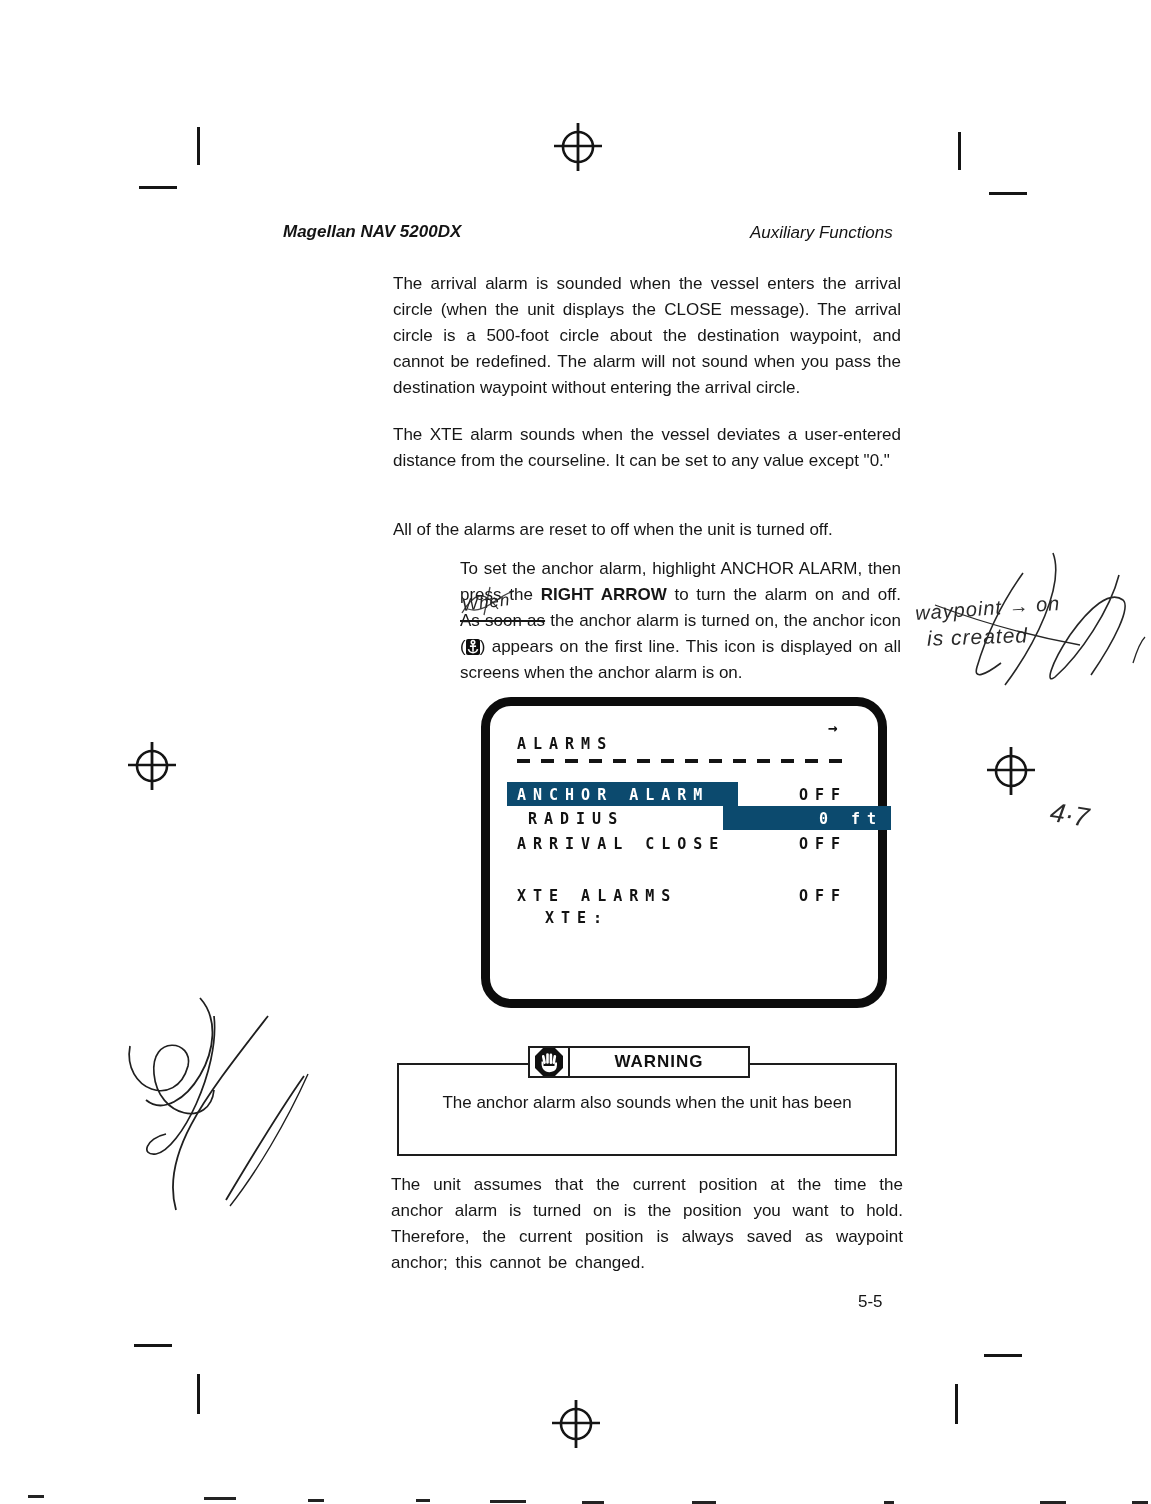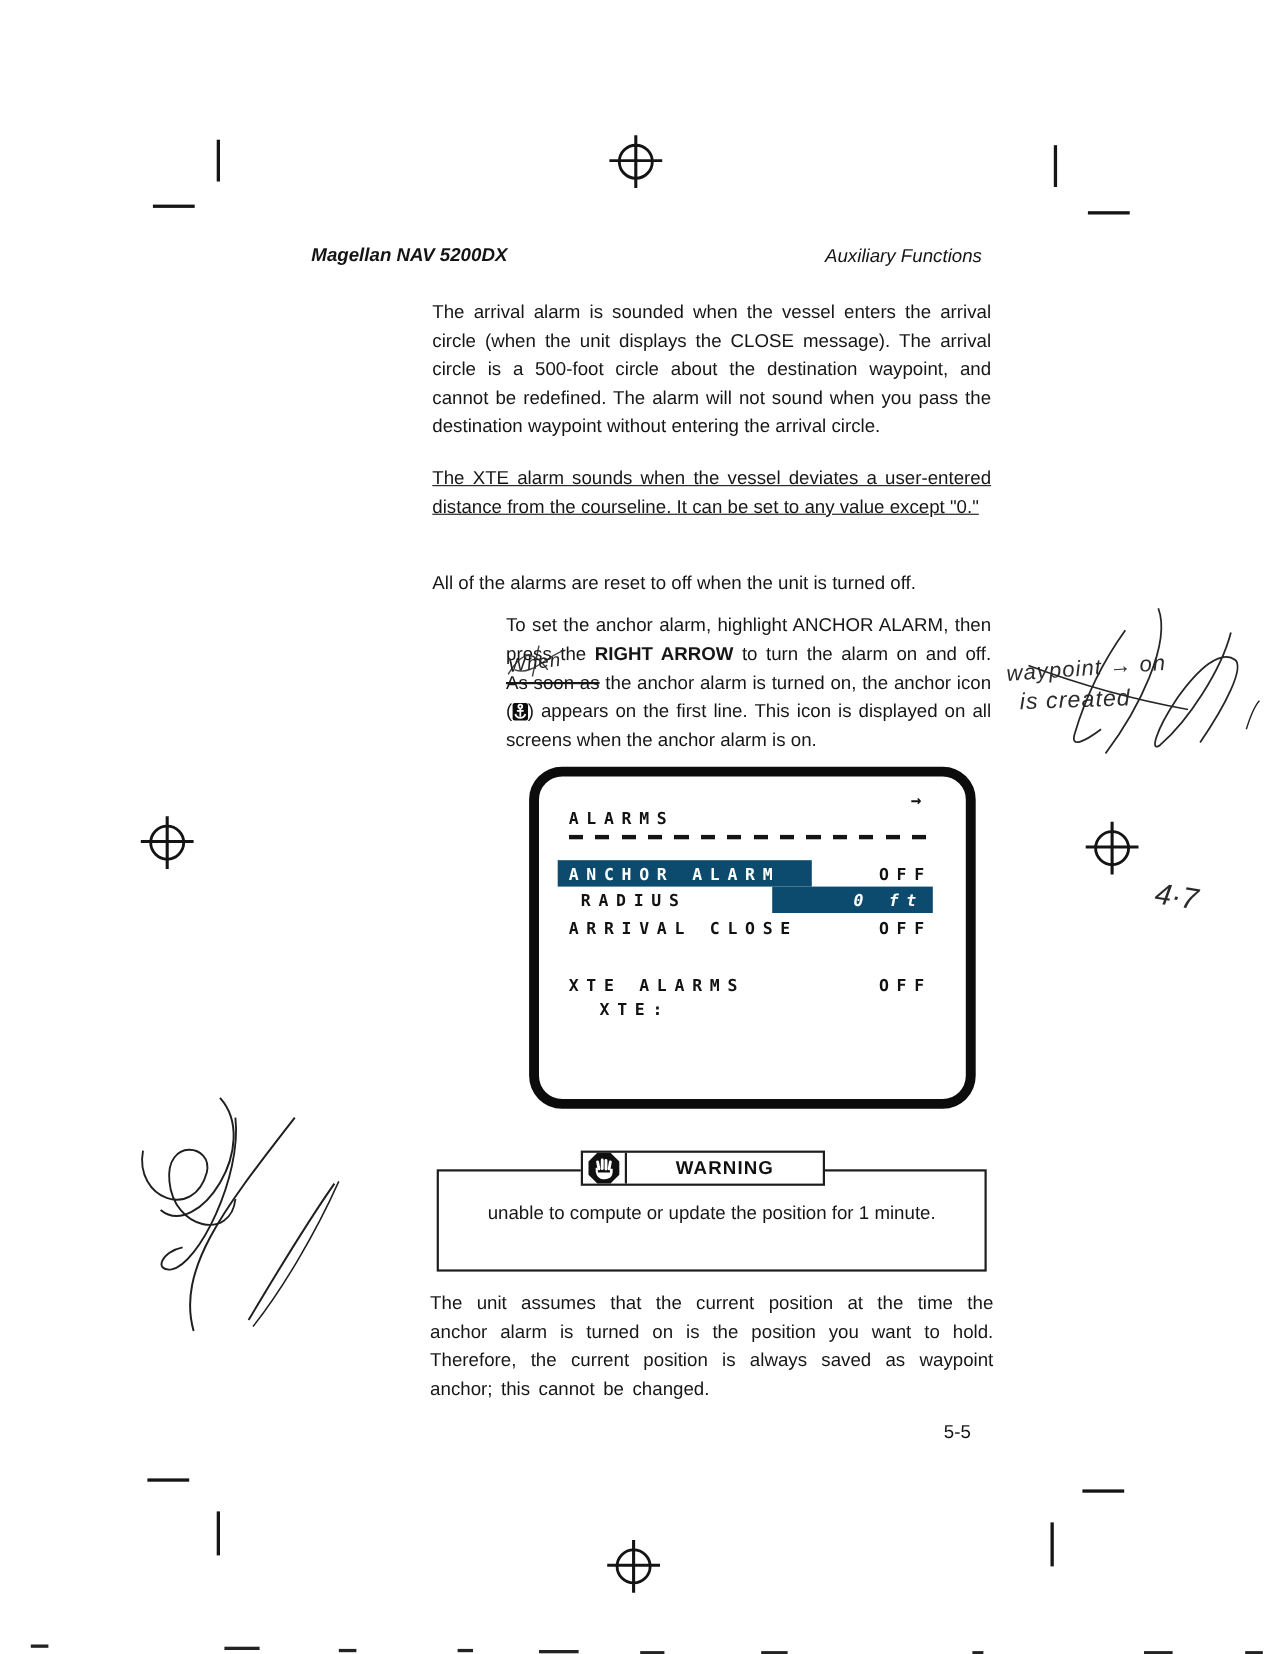--- a/index.html
+++ b/index.html
@@ -92,21 +92,21 @@
 <div class="abs cropline" style="left:134px;top:1344px;width:38px;height:3px;"></div>
 <div class="abs cropline" style="left:197px;top:1374px;width:3px;height:40px;"></div>
 <div class="abs cropline" style="left:984px;top:1354px;width:38px;height:3px;"></div>
 <div class="abs cropline" style="left:955px;top:1384px;width:3px;height:40px;"></div>
 
 <div class="abs hdr" style="left:283px;top:222px;font-weight:bold;">Magellan NAV 5200DX</div>
 <div class="abs hdr" style="left:750px;top:223px;width:140px;text-align:right;">Auxiliary Functions</div>
 
 <div class="abs para" style="left:393px;top:271px;width:508px;">The arrival alarm is sounded when the vessel enters the arrival circle (when the unit displays the CLOSE message).  The arrival circle is a 500-foot circle about the destination waypoint, and cannot be redefined.  The alarm will not sound when you pass the destination waypoint without entering the arrival circle.</div>
 
-<div class="abs para" style="left:393px;top:422px;width:508px;text-decoration:underline;">The XTE alarm sounds when the vessel deviates a user-entered distance from the courseline.  It can be set to any value except "0."</div>
+<div class="abs para" style="left:393px;top:422px;width:508px;">The XTE alarm sounds when the vessel deviates a user-entered distance from the courseline.  It can be set to any value except "0."</div>
 
 <div class="abs para left" style="left:393px;top:517px;width:508px;">All of the alarms are reset to off when the unit is turned off.</div>
 
 <div class="abs para" style="left:460px;top:556px;width:441px;">
   <span>To set the anchor alarm, highlight ANCHOR ALARM, then press the </span><span class="b">RIGHT ARROW</span><span> to turn the  alarm on and off.  </span><span class="strikewrap"><span class="strike">As soon as</span><span class="hand-inserted">When</span><svg class="ins-scribble" width="70" height="34" viewBox="0 0 70 34">
         <path d="M8 28 C 20 8, 30 4, 44 24 M14 24 C 30 30, 44 10, 60 6 M36 2 L 30 30" fill="none" stroke="#222" stroke-width="1.3" opacity="0.85"></path>
       </svg></span><span> the anchor alarm is turned on, the anchor icon (</span><span class="anchor-chip"><svg width="14" height="16" viewBox="0 0 10 12">
         <g stroke="#ffffff" fill="none" stroke-width="1.2">
           <circle cx="5" cy="2.4" r="1.3"></circle>
           <line x1="5" y1="3.7" x2="5" y2="9.4"></line>
@@ -133,21 +133,21 @@
     <div class="lcdtxt abs" style="left:338px;top:12px;font-size:16px;letter-spacing:0;">→</div>
     <div class="lcdtxt abs" style="left:27px;top:29px;">ALARMS</div>
     <div class="lcd-dash abs" style="left:27px;top:53px;width:333px;"></div>
 
     <div class="lcd-bar abs" style="left:17px;top:76px;width:231px;height:24px;">
       <span class="lcdtxt" style="position:absolute;left:10px;top:4px;color:#fff;">ANCHOR ALARM</span>
     </div>
     <div class="lcdtxt abs" style="left:309px;top:80px;">OFF</div>
 
     <div class="lcdtxt abs" style="left:38px;top:104px;">RADIUS</div>
-    <div class="lcd-bar abs" style="left:212px;top:100px;width:146px;height:24px;font-style:italic;">
+    <div class="lcd-bar abs" style="left:233px;top:100px;width:168px;height:24px;">
       <span class="lcdtxt" style="position:absolute;right:8px;top:4px;color:#fff;">0 ft</span>
     </div>
 
     <div class="lcdtxt abs" style="left:27px;top:129px;">ARRIVAL CLOSE</div>
     <div class="lcdtxt abs" style="left:309px;top:129px;">OFF</div>
 
     <div class="lcdtxt abs" style="left:27px;top:181px;">XTE ALARMS</div>
     <div class="lcdtxt abs" style="left:309px;top:181px;">OFF</div>
 
     <div class="lcdtxt abs" style="left:55px;top:203px;">XTE:</div>
@@ -160,21 +160,21 @@
   <path d="M58 232 C 42 175, 88 118, 150 38" fill="none" stroke="#1f1f1f" stroke-width="1.8"></path>
   <path d="M82 20 C 120 62, 62 150, 28 122" fill="none" stroke="#1f1f1f" stroke-width="1.8"></path>
   <path d="M12 68 C 4 112, 58 132, 70 88 C 76 62, 32 56, 36 96 C 40 140, 92 150, 96 112" fill="none" stroke="#1f1f1f" stroke-width="1.7"></path>
   <path d="M96 38 C 102 92, 62 172, 38 176 C 22 178, 28 160, 48 156" fill="none" stroke="#1f1f1f" stroke-width="1.7"></path>
   <path d="M186 98 C 160 135, 130 185, 108 222" fill="none" stroke="#1f1f1f" stroke-width="1.8"></path>
   <path d="M190 96 C 168 145, 138 195, 112 228" fill="none" stroke="#1f1f1f" stroke-width="1.4"></path>
 </svg>
 
 <div class="abs warnbox">
   <div class="warntext" style="position:absolute;left:10px;right:10px;top:24px;">
-    <div>unable to compute or update the position for 1 minute.</div>
+    <div>The anchor alarm also sounds when the unit has been</div>
   </div>
 </div>
 <div class="abs warntab">
   <span class="icn">
     <svg width="30" height="30" viewBox="0 0 30 30">
       <polygon points="9,1 21,1 29,9 29,21 21,29 9,29 1,21 1,9" fill="#101010"></polygon>
       <g fill="#ffffff">
         <rect x="8.6" y="8" width="2.6" height="9" rx="1.3" transform="rotate(-12 9.9 12.5)"></rect>
         <rect x="12.2" y="6.2" width="2.6" height="10.5" rx="1.3"></rect>
         <rect x="15.6" y="6.6" width="2.6" height="10.5" rx="1.3"></rect>

